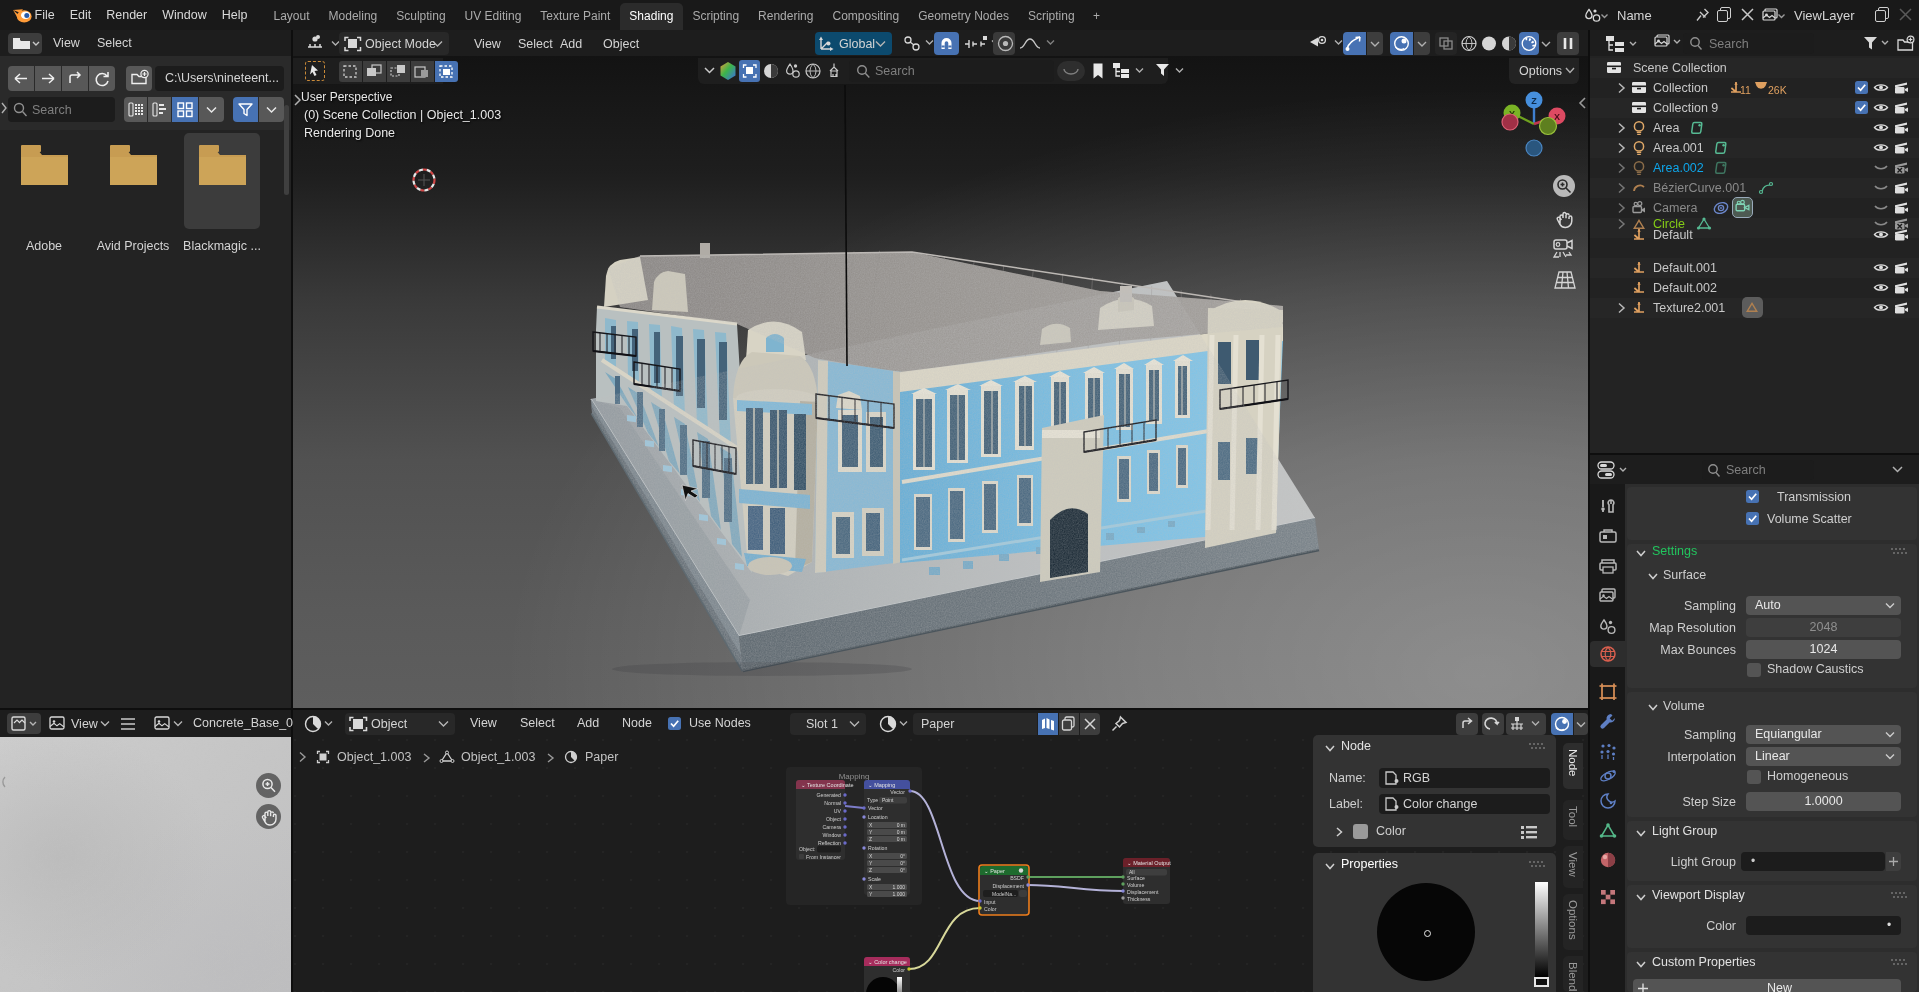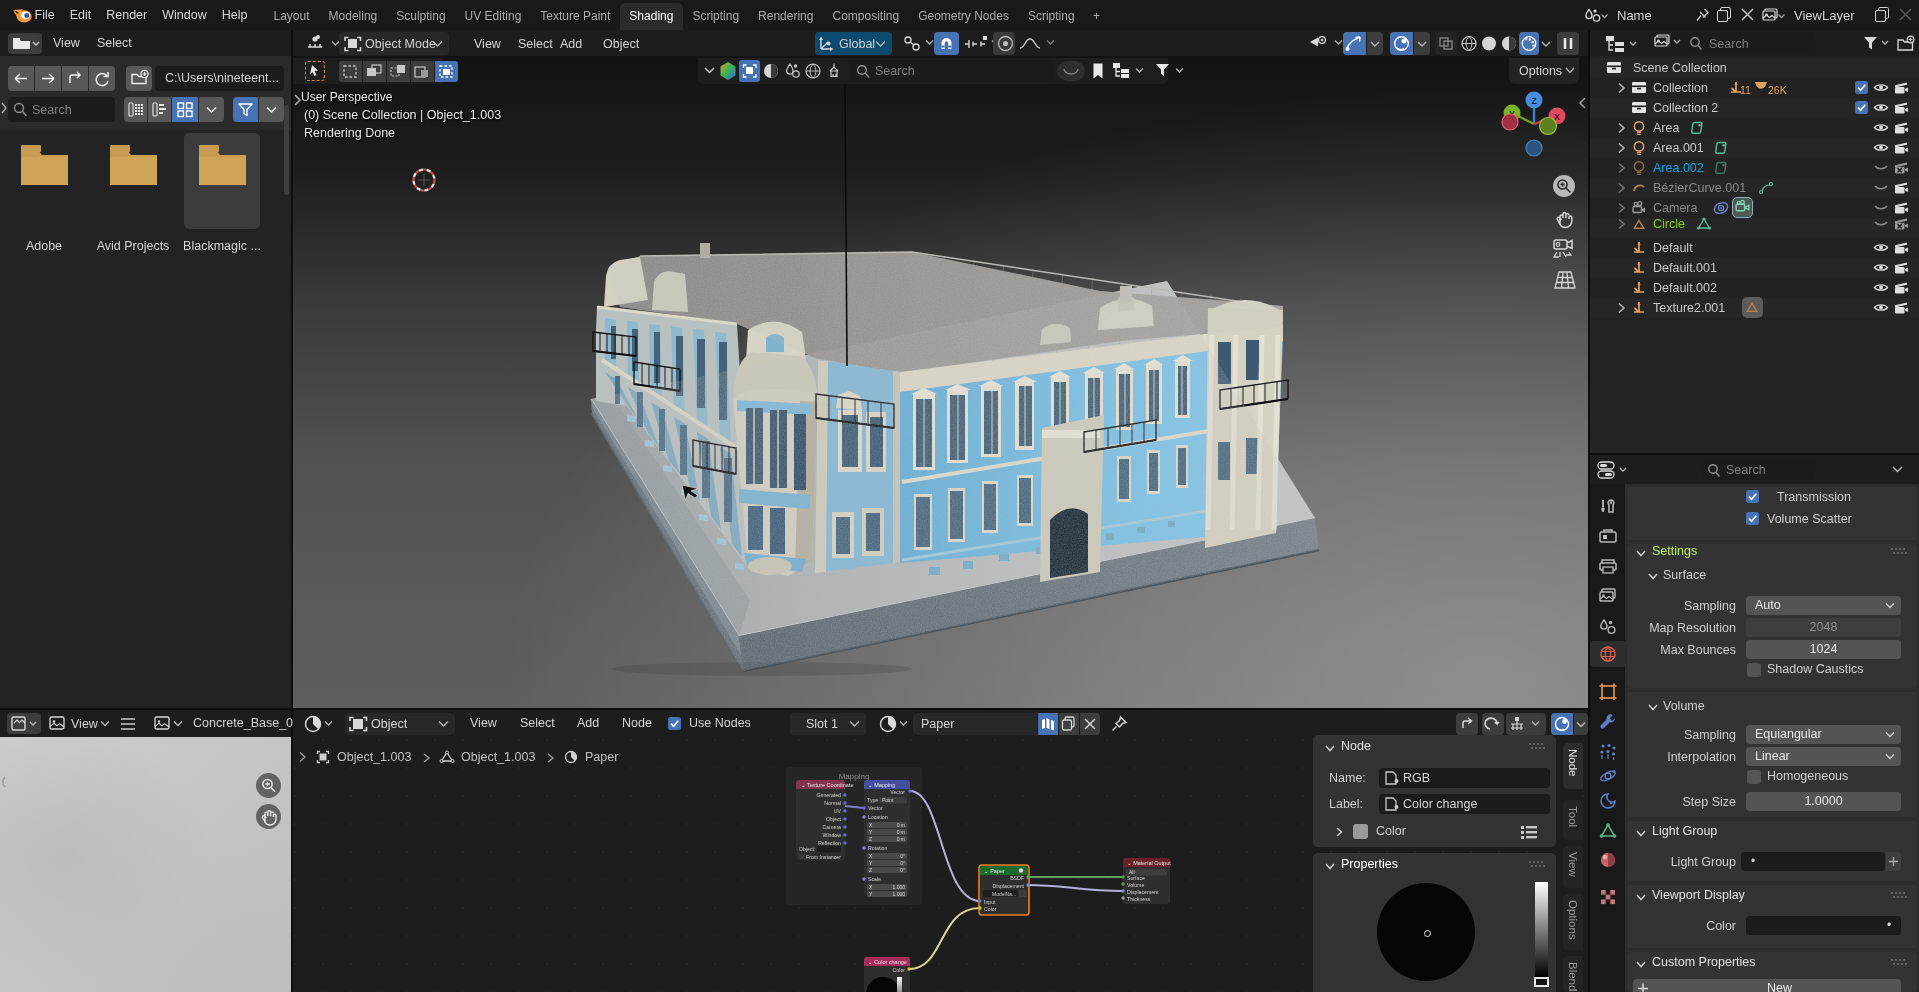--- a/index.html
+++ b/index.html
@@ -907,21 +907,21 @@
           <use href="#i-eye"></use>
         </svg>
         <svg class="abs" style="left:303px;top:2px" width="16" height="16">
           <use href="#i-cam"></use>
         </svg>
       </div>
     <div class="olrow" style="top:68px">
         <svg class="abs" style="left:41px;top:2px" width="16" height="16">
           <use href="#i-coll"></use>
         </svg>
-        <span class="abs" style="left:63px;top:3px">Collection 2</span>
+        <span class="abs" style="left:63px;top:3px">Collection 9</span>
         <svg class="abs" style="left:264px;top:2px" width="16" height="16">
           <use href="#i-check"></use>
         </svg>
         <svg class="abs" style="left:283px;top:2px" width="16" height="16">
           <use href="#i-eye"></use>
         </svg>
         <svg class="abs" style="left:303px;top:2px" width="16" height="16">
           <use href="#i-cam"></use>
         </svg>
       </div>
@@ -1035,21 +1035,21 @@
         <svg class="abs" style="left:106px;top:2px" width="16" height="16">
           <use href="#i-meshdata"></use>
         </svg>
         <svg class="abs" style="left:283px;top:2px" width="16" height="16">
           <use href="#i-eyec"></use>
         </svg>
         <svg class="abs" style="left:303px;top:2px" width="16" height="16">
           <use href="#i-camx"></use>
         </svg>
       </div>
-    <div class="olrow" style="top:208px">
+    <div class="olrow" style="top:195px">
         <svg class="abs" style="left:41px;top:2px" width="16" height="16">
           <use href="#i-axis"></use>
         </svg>
         <span class="abs" style="left:63px;top:3px">Default</span>
         <svg class="abs" style="left:283px;top:2px" width="16" height="16">
           <use href="#i-eye"></use>
         </svg>
         <svg class="abs" style="left:303px;top:2px" width="16" height="16">
           <use href="#i-cam"></use>
         </svg>
@@ -1204,21 +1204,21 @@
       </svg>
       <span class="plabel abs" style="left:187px;top:35px">Transmission</span>
     <svg class="abs" style="left:155px;top:56px" width="16" height="16">
         <use href="#i-check"></use>
       </svg>
       <span class="plabel abs" style="left:177px;top:57px">Volume Scatter</span>
     <div class="panel" style="top:89px;height:144px"></div>
     <svg class="abs" style="left:44px;top:91px" width="14" height="14">
         <path d="M3,5 l4,4.5 l4,-4.5" fill="none" stroke="#cfcfcf" stroke-width="1.5"></path>
       </svg>
-      <span class="plabel abs" style="left:62px;top:89px;color:#bef264">Settings</span>
+      <span class="plabel abs" style="left:62px;top:89px;color:#22c55e">Settings</span>
     <svg class="abs" style="left:300px;top:92px" width="18" height="10" viewBox="0 0 18 10">
         <g fill="#777">
           <circle cx="2" cy="2" r="1"></circle>
           <circle cx="6" cy="2" r="1"></circle>
           <circle cx="10" cy="2" r="1"></circle>
           <circle cx="14" cy="2" r="1"></circle>
           <circle cx="4" cy="6" r="1"></circle>
           <circle cx="8" cy="6" r="1"></circle>
           <circle cx="12" cy="6" r="1"></circle>
           <circle cx="16" cy="6" r="1"></circle>

